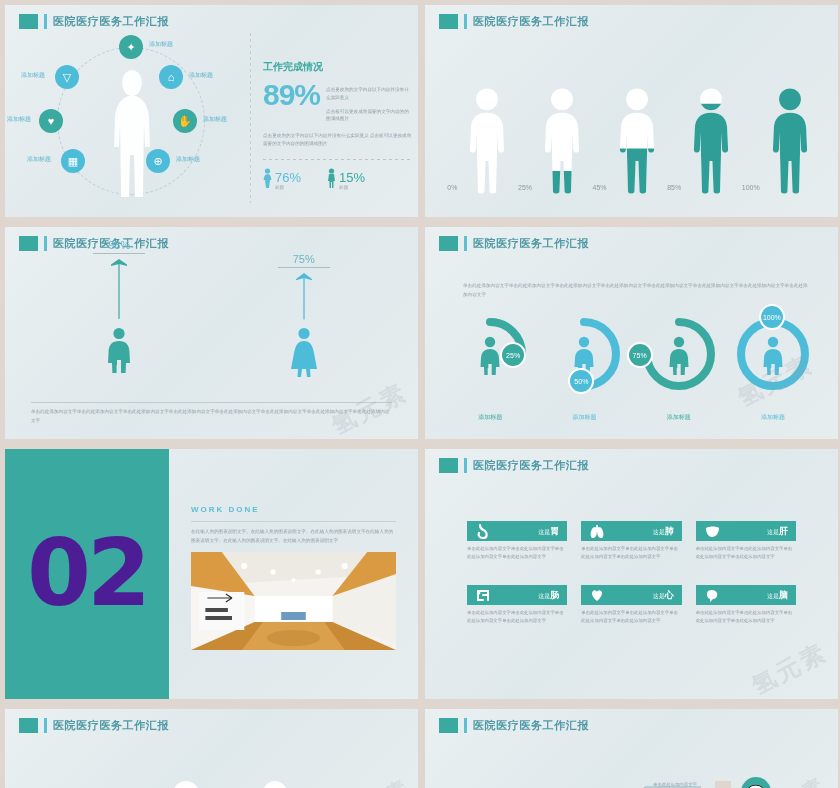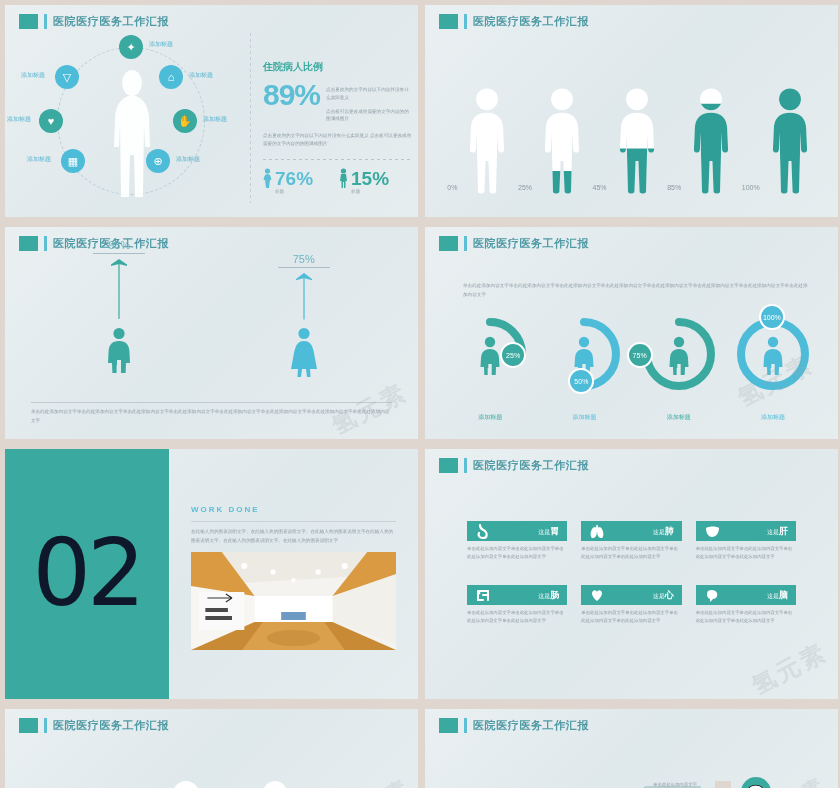--- a/index.html
+++ b/index.html
@@ -55,21 +55,21 @@
   .s1-right { position: absolute; left: 258px; top: 55px; width: 150px; }
   .s1-title { font-size: 10px; font-weight: bold; color: #3aa9a0; margin-bottom: 6px; }
   .big-pct { font-size: 30px; font-weight: bold; color: #5cbfd6; line-height: 1; letter-spacing: -1px; }
   .s1-row { display: flex; align-items: flex-start; gap: 6px; }
   .s1-para { font-size: 4.6px; color: #8a9aa2; line-height: 1.7; }
   .s1-para2 { font-size: 4.6px; color: #8a9aa2; line-height: 1.8; margin-top: 9px; }
   .s1-dash { margin-top: 10px; height: 1px;
              background: repeating-linear-gradient(to right,#b6c6cc 0 3px,transparent 3px 6px); }
   .s1-stats { display: flex; gap: 26px; margin-top: 8px; }
   .stat { display: flex; align-items: flex-start; gap: 3px; }
-  .stat .num { font-size: 19px; font-weight: bold; }
+  .stat .num { font-size: 13px; font-weight: normal; }
   .stat .sub { font-size: 4.6px; color: #9aa8af; display: block; margin-top: -1px; }
   
   .ppl-wrap { position: absolute; left: 20px; top: 40px; right: 20px; bottom: 18px;
               display: flex; align-items: flex-end; justify-content: space-around; }
   .ppl-item { position: relative; display: flex; align-items: flex-end; gap: 4px; }
   .ppl-pct { font-size: 7px; color: #8b9aa1; padding-bottom: 8px; }
   
   .arrow-wrap { position: absolute; left: 22px; top: 32px; right: 22px; height: 122px;
                 display: flex; justify-content: space-around; align-items: flex-end; }
   .acol { width: 60px; display: flex; flex-direction: column; align-items: center; }
@@ -85,21 +85,21 @@
                display: flex; justify-content: space-around; align-items: flex-start; }
   .donut { position: relative; width: 84px; height: 84px; }
   .badge { position: absolute; width: 26px; height: 26px; border-radius: 50%;
            border: 2px solid #fff; display: flex; align-items: center; justify-content: center;
            color: #fff; font-size: 7px; }
   .d-lbl { position: absolute; bottom: 10px; width: 84px; text-align: center;
            font-size: 6px; }
   
   .s5-left { position: absolute; left: 0; top: 0; bottom: 0; width: 164px; background: #3aa9a0;
              display: flex; align-items: center; justify-content: center; }
-  .s5-num { font-size: 92px; font-weight: normal; color: #0f172a; line-height: .8; letter-spacing: -4px;
+  .s5-num { font-size: 92px; font-weight: bold; color: #4c1d95; line-height: .8; letter-spacing: -4px;
             font-family: "DejaVu Sans", sans-serif; }
   .s5-right { position: absolute; left: 186px; right: 22px; top: 54px; }
   .s5-t1 { font-size: 11px; font-weight: bold; color: #3aa9a0; }
   .s5-t2 { font-size: 8px; font-weight: bold; color: #5cbfd6; letter-spacing: 2px; margin-top: 2px; }
   .s5-rule { height: 1px; background: #c8d3d8; margin: 7px 0 6px; }
   .s5-p { font-size: 4.6px; color: #8c9ba3; line-height: 1.9; }
   .s5-img { margin-top: 7px; width: 100%; height: 98px; position: relative; overflow: hidden;
             background: linear-gradient(#f2f2f0 0%, #eceae4 38%, #d9a45c 39%, #c98a3c 100%); }
   
   .organ-grid { position: absolute; left: 42px; right: 42px; top: 72px;
@@ -150,21 +150,21 @@
       <div class="ic" style="left:26px;top:82px;background:#3aa9a0">♥</div>
       <div class="ic-lbl" style="left:-6px;top:88px">添加标题</div>
 
       <div class="ic" style="left:42px;top:38px;background:#4dbcd9">▽</div>
       <div class="ic-lbl" style="left:8px;top:44px">添加标题</div>
     </div>
 
     <div class="div-v"></div>
 
     <div class="s1-right">
-      <div class="s1-title">住院病人比例</div>
+      <div class="s1-title">工作完成情况</div>
       <div class="s1-row">
         <div class="big-pct">89%</div>
         <div style="padding-top:6px">
           <div class="s1-para">点击更改您的文字内容以下内容并没有什么实际意义</div>
           <div class="s1-para" style="margin-top:6px">点击板可以更改成您需要的文字内容的的图满或图片</div>
         </div>
       </div>
       <div class="s1-para2">点击更改您的文字内容以下内容并没有什么实际意义 点击板可以更改成您需要的文字内容的的图满或图片</div>
       <div class="s1-dash"></div>
       <div class="s1-stats">

